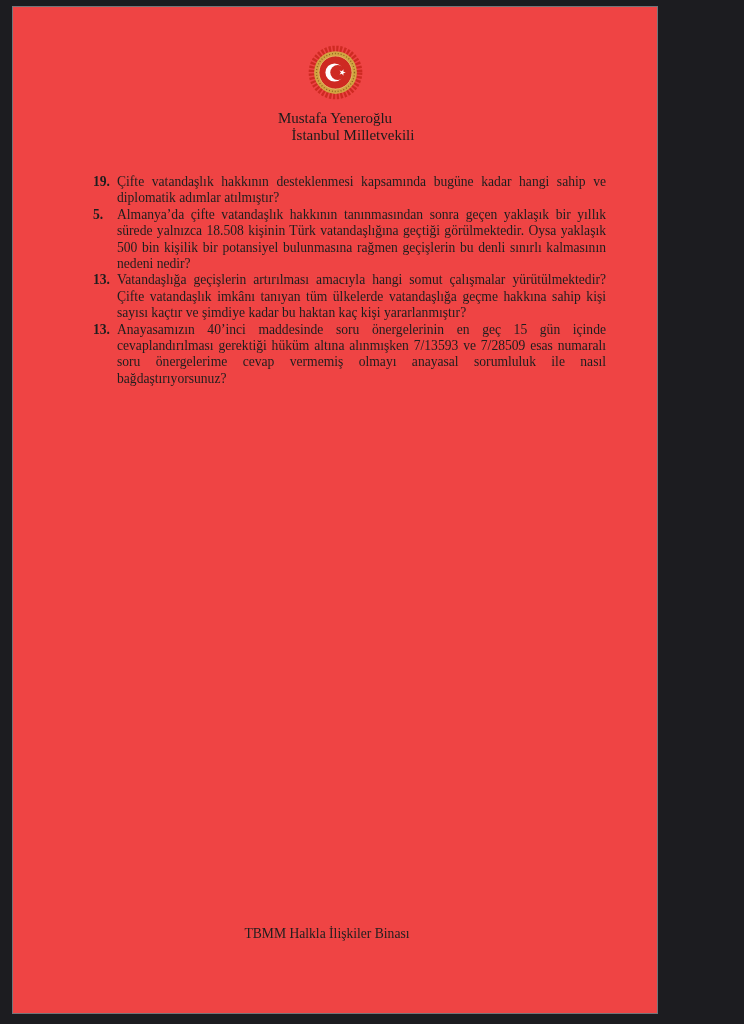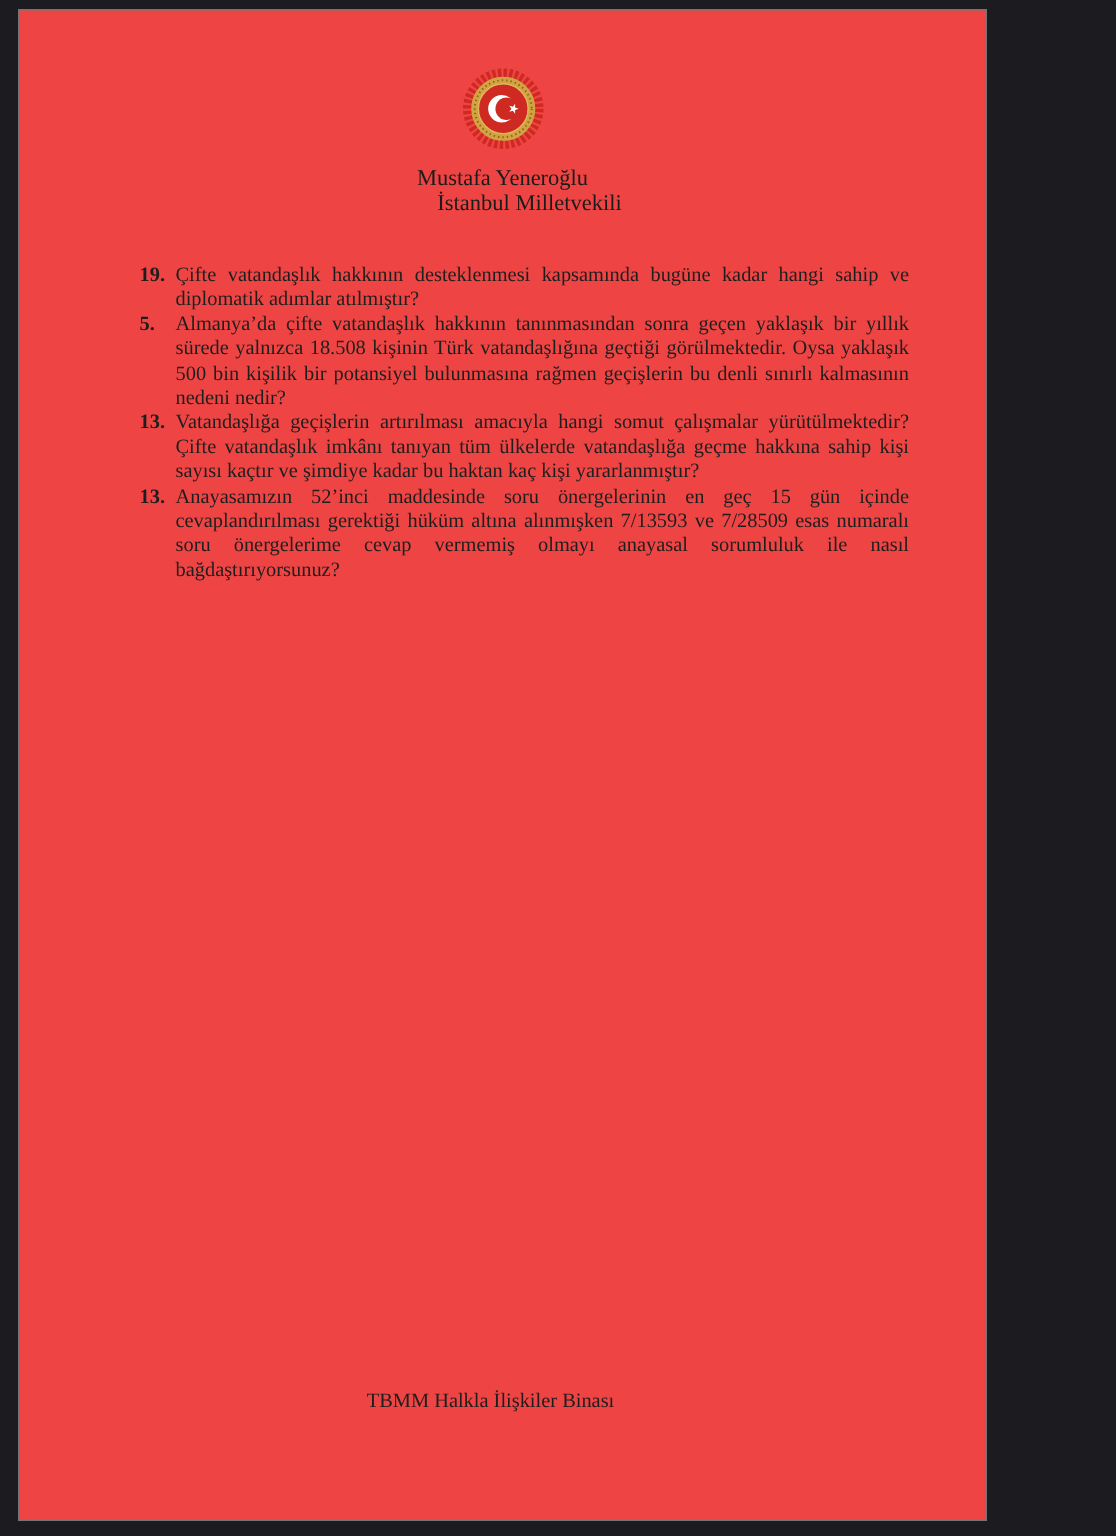--- a/index.html
+++ b/index.html
@@ -78,21 +78,21 @@
     <div class="q-item">
       <span class="q-num">5.</span>
       <span class="q-text">Almanya’da çifte vatandaşlık hakkının tanınmasından sonra geçen yaklaşık bir yıllık sürede yalnızca 18.508 kişinin Türk vatandaşlığına geçtiği görülmektedir. Oysa yaklaşık 500 bin kişilik bir potansiyel bulunmasına rağmen geçişlerin bu denli sınırlı kalmasının nedeni nedir?</span>
     </div>
     <div class="q-item">
       <span class="q-num">13.</span>
       <span class="q-text">Vatandaşlığa geçişlerin artırılması amacıyla hangi somut çalışmalar yürütülmektedir? Çifte vatandaşlık imkânı tanıyan tüm ülkelerde vatandaşlığa geçme hakkına sahip kişi sayısı kaçtır ve şimdiye kadar bu haktan kaç kişi yararlanmıştır?</span>
     </div>
     <div class="q-item">
       <span class="q-num">13.</span>
-      <span class="q-text">Anayasamızın 52’inci maddesinde soru önergelerinin en geç 15 gün içinde cevaplandırılması gerektiği hüküm altına alınmışken 7/13593 ve 7/28509 esas numaralı soru önergelerime cevap vermemiş olmayı anayasal sorumluluk ile nasıl bağdaştırıyorsunuz?</span>
+      <span class="q-text">Anayasamızın 40’inci maddesinde soru önergelerinin en geç 15 gün içinde cevaplandırılması gerektiği hüküm altına alınmışken 7/13593 ve 7/28509 esas numaralı soru önergelerime cevap vermemiş olmayı anayasal sorumluluk ile nasıl bağdaştırıyorsunuz?</span>
     </div>
   </div>
 
   <div class="doc-footer">
     <div>TBMM Halkla İlişkiler Binası</div>
   </div>
 
 </div>
 
 </body></html>

